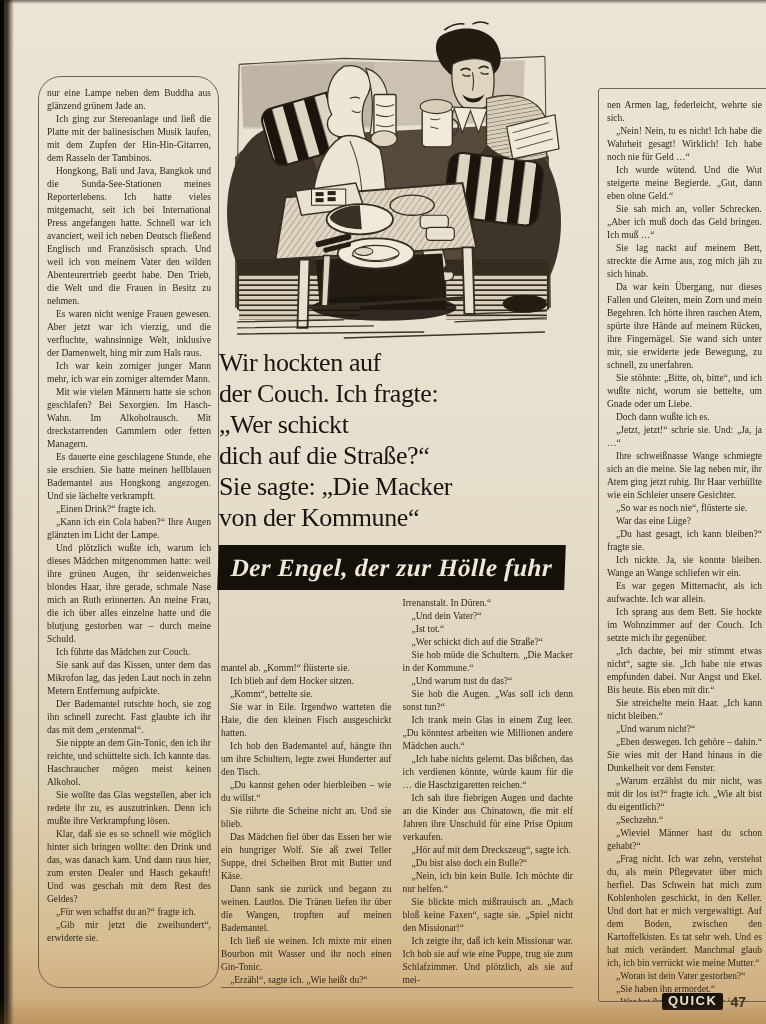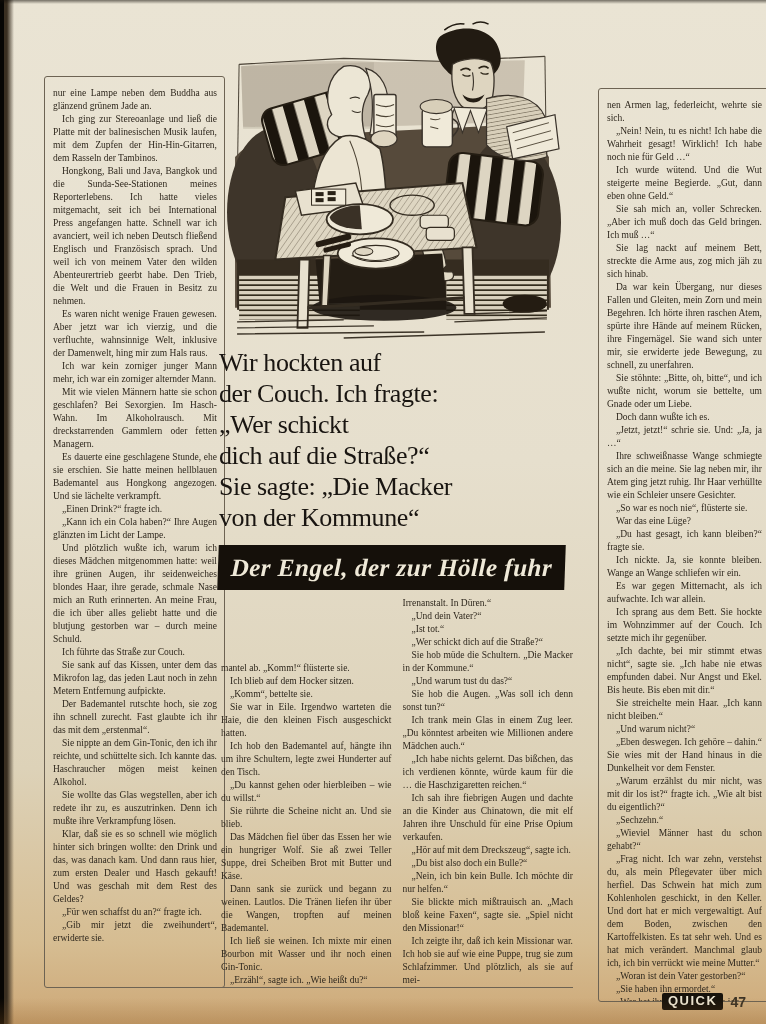--- a/index.html
+++ b/index.html
@@ -17,21 +17,21 @@
   .edge-bottom{position:absolute;left:0;bottom:0;width:100%;height:26px;
     background:linear-gradient(to top,rgba(140,90,35,.28),rgba(140,90,35,0));}
 
   .colbox{
     position:absolute;box-sizing:border-box;
     border:1px solid #6d6353;border-radius:3px;
     padding:10px 7px 8px 8px;overflow:hidden;
     font-size:9.5px;line-height:13px;text-align:justify;
     color:#2e271d;
   }
-  .col1{left:44px;top:76px;width:181px;height:912px;}
+  .col1{left:38px;top:76px;width:181px;height:912px;border-radius:23px;}
   .col4{left:556px;top:88px;width:172px;height:914px;margin-left:42px;}
   .para{margin:0;text-indent:9px;}
   .para.cont{text-indent:0;}
 
   .mid-cols{
     position:absolute;left:221px;top:598px;width:352px;height:390px;
     display:flex;gap:11px;box-sizing:border-box;
     border-bottom:1px solid #6d6353;overflow:hidden;align-items:flex-end;
   }
   .mid-col{flex:1;overflow:hidden;font-size:9.5px;line-height:13px;text-align:justify;color:#2e271d;}
@@ -69,22 +69,22 @@
   <div class="colbox col1">
       <p class="para cont">nur eine Lampe neben dem Buddha aus glänzend grünem Jade an.</p>
       <p class="para">Ich ging zur Stereoanlage und ließ die Platte mit der balinesischen Musik laufen, mit dem Zupfen der Hin-Hin-Gitarren, dem Rasseln der Tambinos.</p>
       <p class="para">Hongkong, Bali und Java, Bangkok und die Sunda-See-Stationen meines Reporterlebens. Ich hatte vieles mitgemacht, seit ich bei International Press angefangen hatte. Schnell war ich avanciert, weil ich neben Deutsch fließend Englisch und Französisch sprach. Und weil ich von meinem Vater den wilden Abenteurertrieb geerbt habe. Den Trieb, die Welt und die Frauen in Besitz zu nehmen.</p>
       <p class="para">Es waren nicht wenige Frauen gewesen. Aber jetzt war ich vierzig, und die verfluchte, wahnsinnige Welt, inklusive der Damenwelt, hing mir zum Hals raus.</p>
       <p class="para">Ich war kein zorniger junger Mann mehr, ich war ein zorniger alternder Mann.</p>
       <p class="para">Mit wie vielen Männern hatte sie schon geschlafen? Bei Sexorgien. Im Hasch-Wahn. Im Alkoholrausch. Mit dreckstarrenden Gammlern oder fetten Managern.</p>
       <p class="para">Es dauerte eine geschlagene Stunde, ehe sie erschien. Sie hatte meinen hellblauen Bademantel aus Hongkong angezogen. Und sie lächelte verkrampft.</p>
       <p class="para">„Einen Drink?“ fragte ich.</p>
       <p class="para">„Kann ich ein Cola haben?“ Ihre Augen glänzten im Licht der Lampe.</p>
-      <p class="para">Und plötzlich wußte ich, warum ich dieses Mädchen mitgenommen hatte: weil ihre grünen Augen, ihr seidenweiches blondes Haar, ihre gerade, schmale Nase mich an Ruth erinnerten. An meine Frau, die ich über alles geliebt hatte und die blutjung gestorben war – durch meine Schuld.</p>
-      <p class="para">Ich führte das Straße zur Couch.</p>
+      <p class="para">Und plötzlich wußte ich, warum ich dieses Mädchen mitgenommen hatte: weil ihre grünen Augen, ihr seidenweiches blondes Haar, ihre gerade, schmale Nase mich an Ruth erinnerten. An meine Frau, die ich über alles einzelne hatte und die blutjung gestorben war – durch meine Schuld.</p>
+      <p class="para">Ich führte das Mädchen zur Couch.</p>
       <p class="para">Sie sank auf das Kissen, unter dem das Mikrofon lag, das jeden Laut noch in zehn Metern Entfernung aufpickte.</p>
       <p class="para">Der Bademantel rutschte hoch, sie zog ihn schnell zurecht. Fast glaubte ich ihr das mit dem „erstenmal“.</p>
       <p class="para">Sie nippte an dem Gin-Tonic, den ich ihr reichte, und schüttelte sich. Ich kannte das. Haschraucher mögen meist keinen Alkohol.</p>
       <p class="para">Sie wollte das Glas wegstellen, aber ich redete ihr zu, es auszutrinken. Denn ich mußte ihre Verkrampfung lösen.</p>
       <p class="para">Klar, daß sie es so schnell wie möglich hinter sich bringen wollte: den Drink und das, was danach kam. Und dann raus hier, zum ersten Dealer und Hasch gekauft! Und was geschah mit dem Rest des Geldes?</p>
       <p class="para">„Für wen schaffst du an?“ fragte ich.</p>
       <p class="para">„Gib mir jetzt die zweihundert“, erwiderte sie.</p>
     </div>
 
   <div class="illustration">

